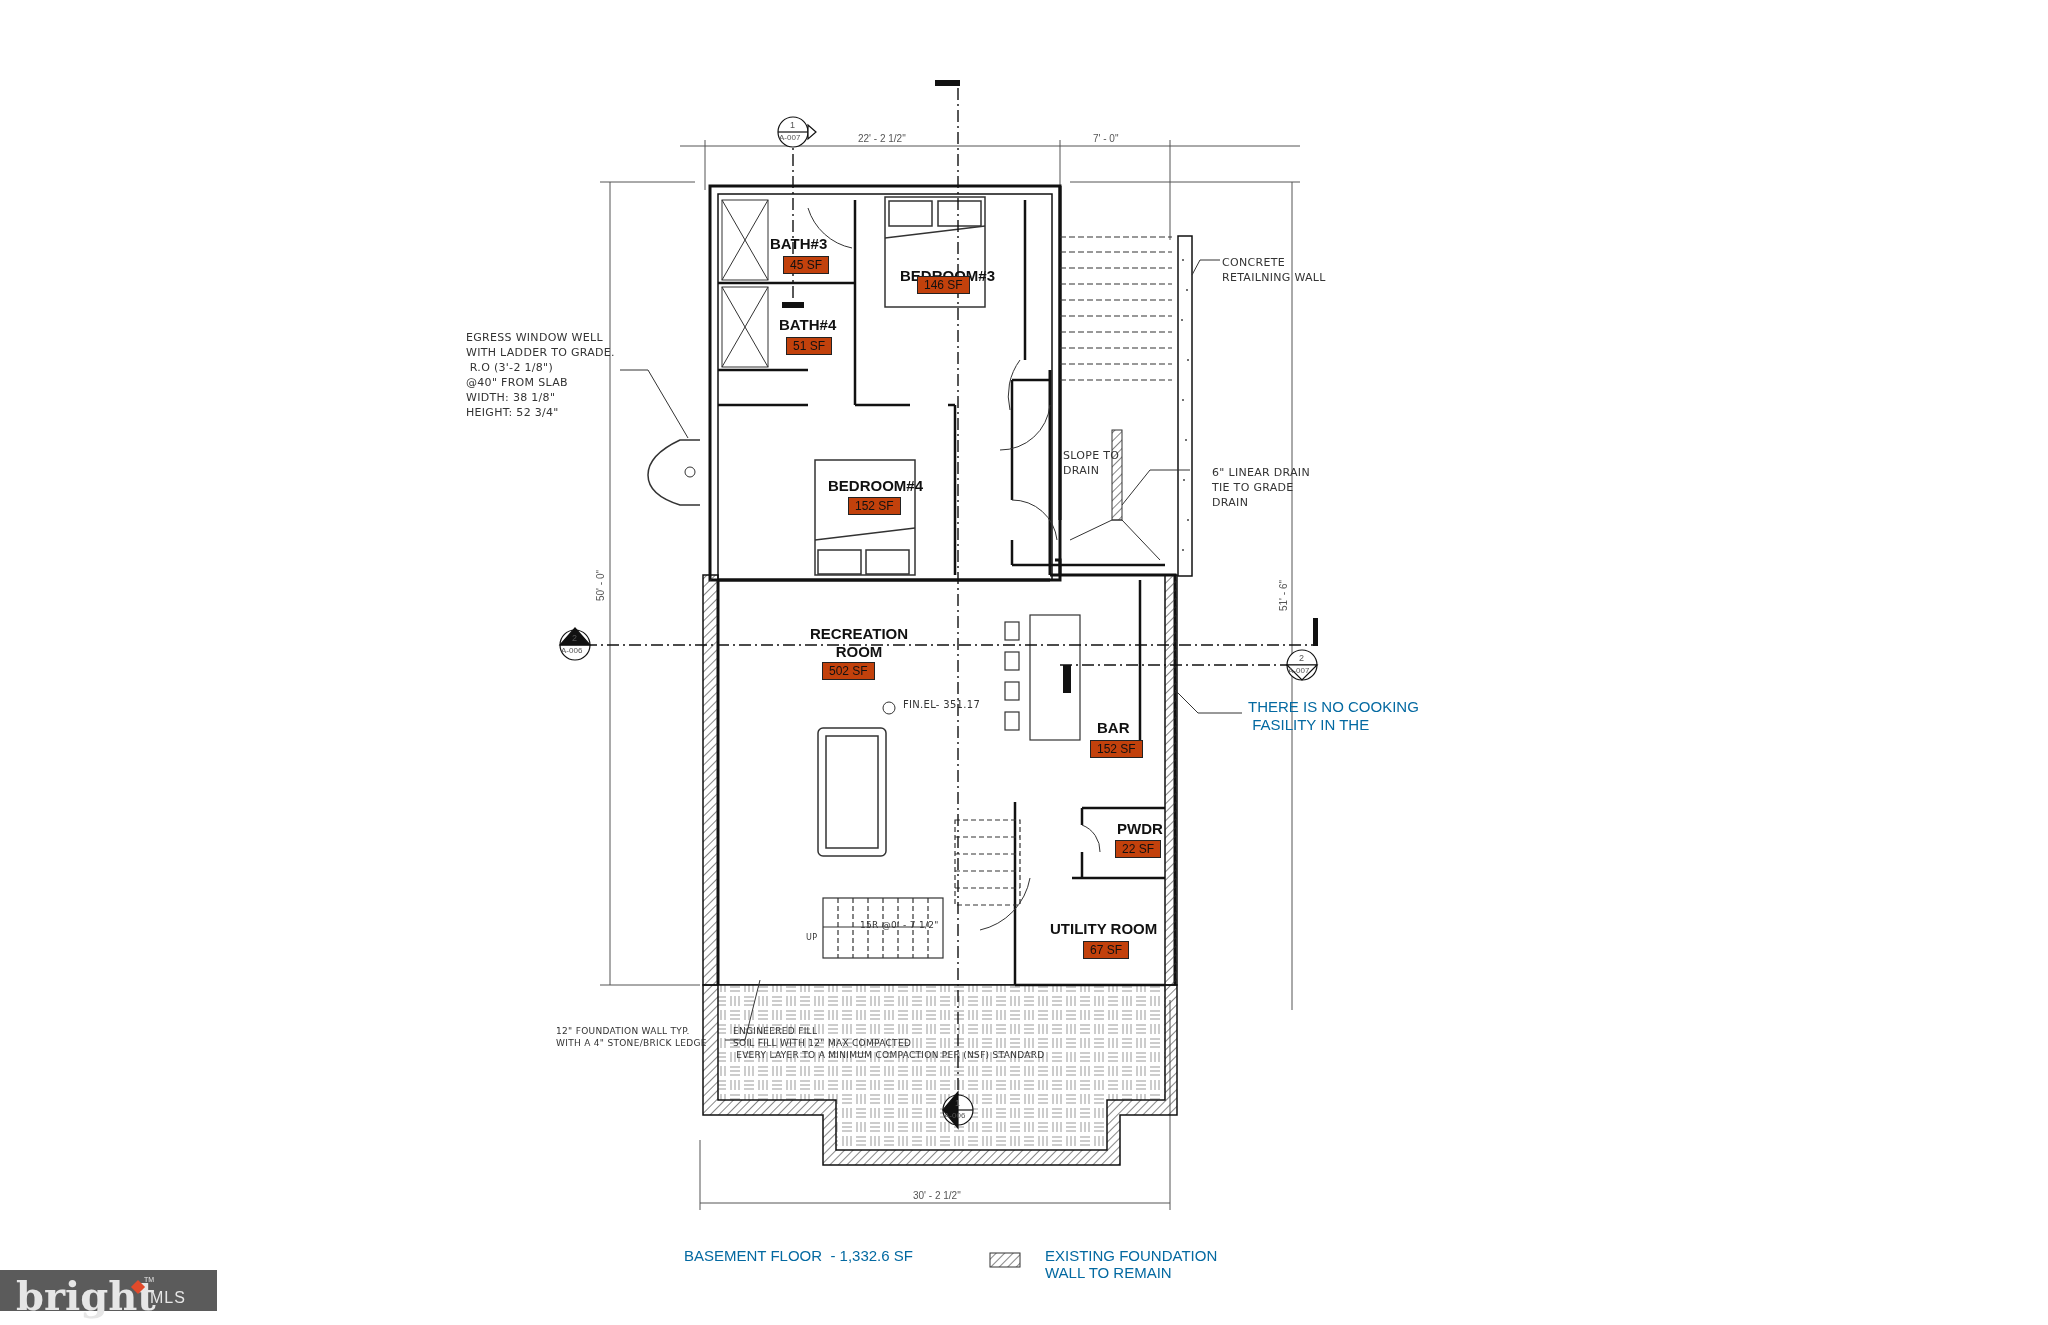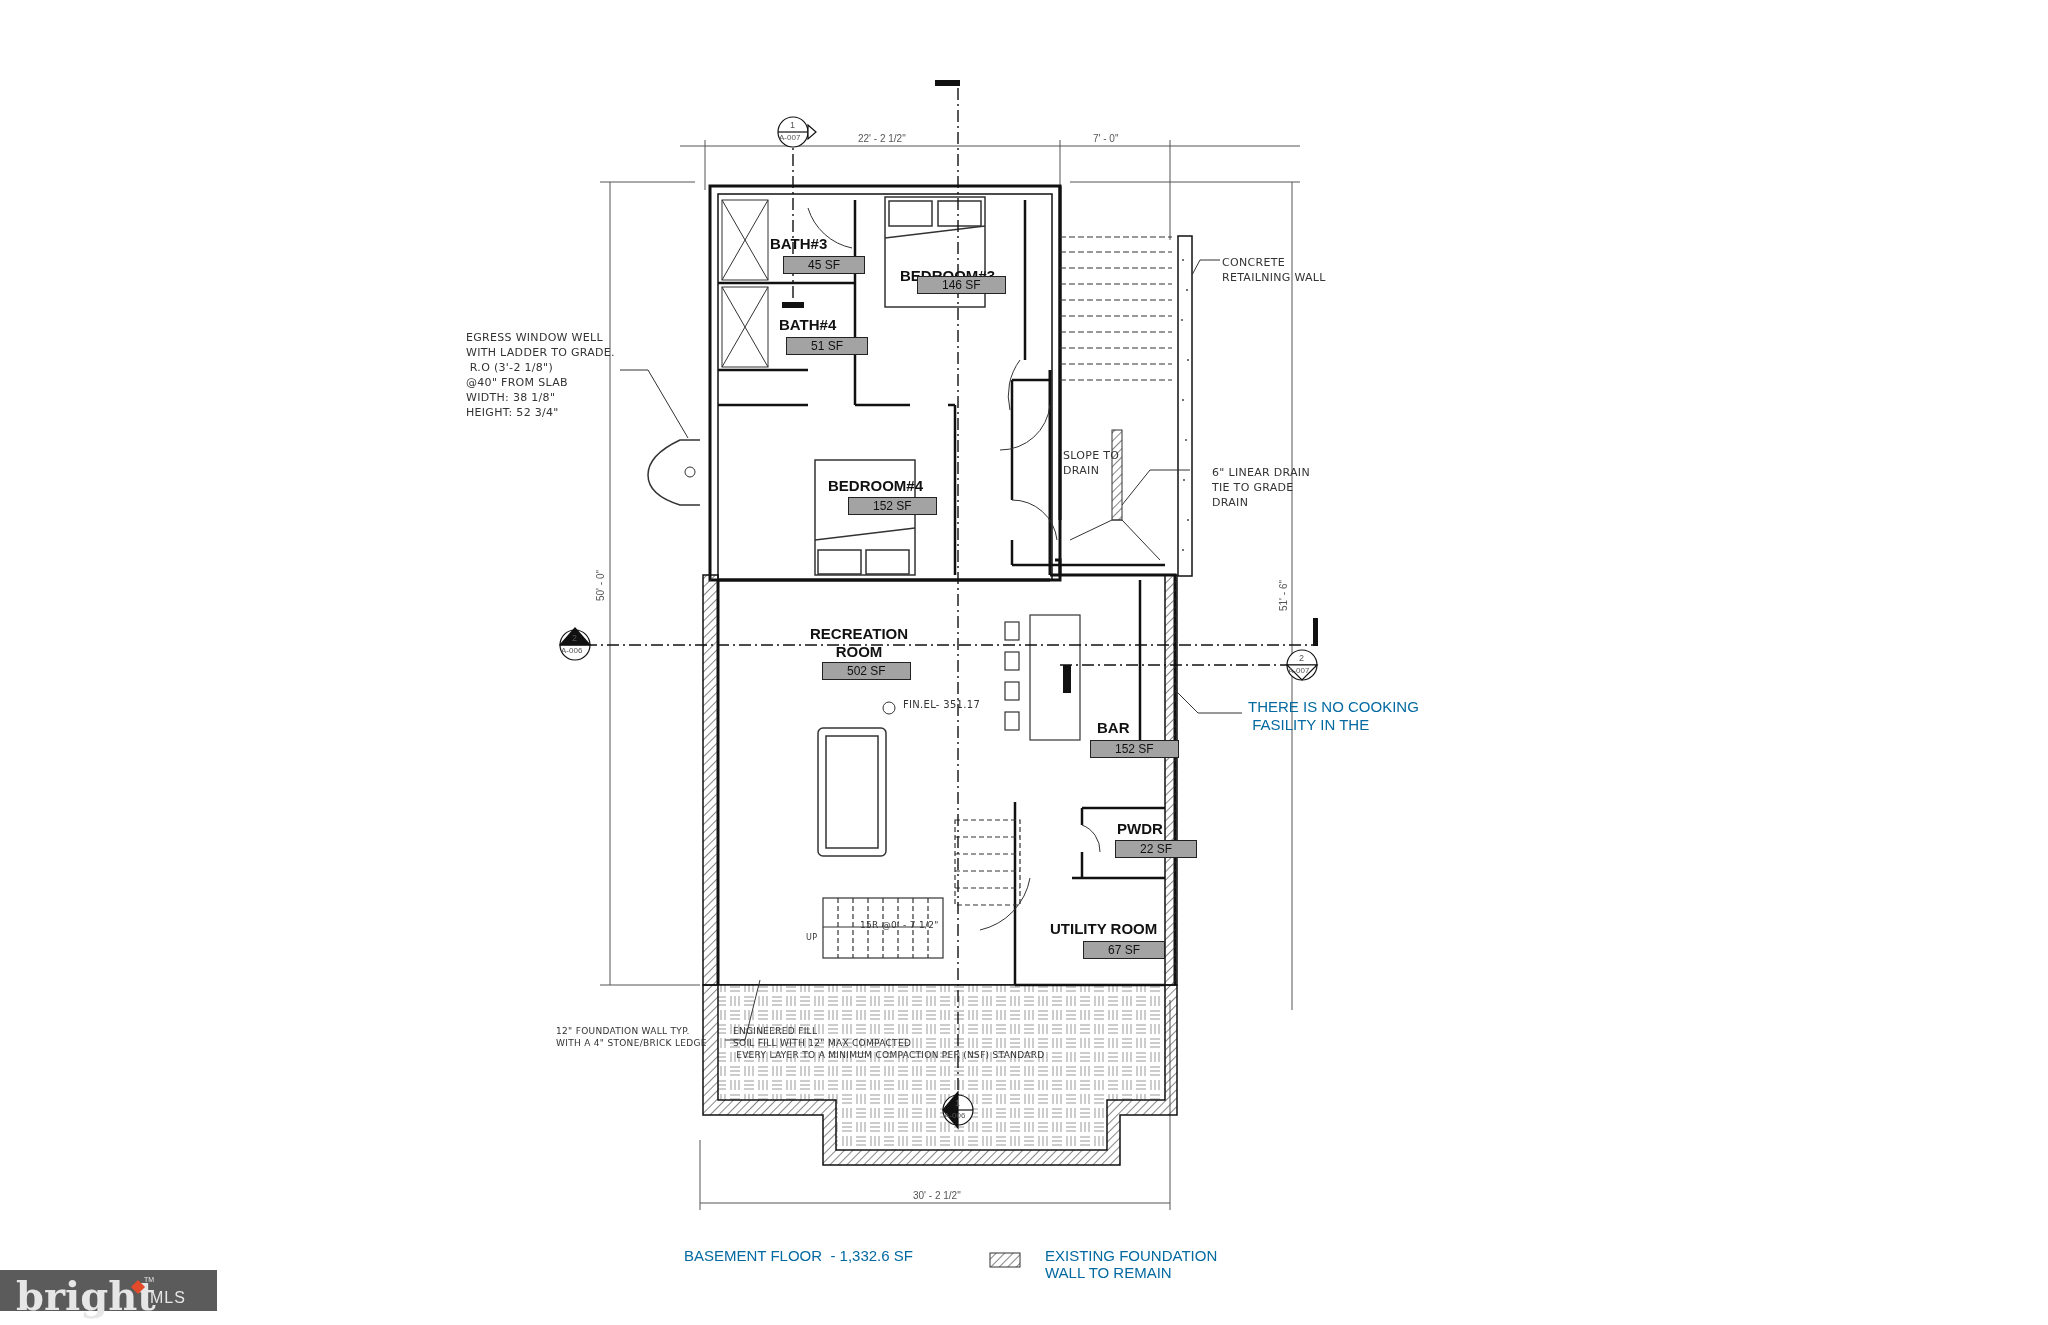--- a/index.html
+++ b/index.html
@@ -1,20 +1,20 @@
 <!DOCTYPE html>
 <html><head>
 <meta charset="utf-8">
 <style>
   html,body{margin:0;padding:0;background:#ffffff;}
   body{width:2048px;height:1325px;position:relative;overflow:hidden;font-family:"Liberation Sans",sans-serif;color:#111;}
   #plan{position:absolute;left:0;top:0;width:2048px;height:1325px;}
   .lbl{position:absolute;white-space:pre;}
   .room{font-weight:bold;font-size:15px;text-align:center;}
-  .area{position:absolute;border:1.5px solid #222;font-size:12px;padding:1px 24px;background:#a3a3a3;}
+  .area{position:absolute;border:1.5px solid #222;font-size:12px;padding:1px 6px;background:#c2410c;}
   .note{font-family:"DejaVu Sans",sans-serif;font-size:11px;color:#333;line-height:15px;letter-spacing:0.3px;}
   .dim{font-size:10px;color:#555;}
   .caption{font-size:15px;color:#0369a1;}
   #brand{position:absolute;left:0;top:1270px;width:217px;height:41px;background:#5b5b5b;}
   #brand .word{position:absolute;left:16px;top:2px;font-family:"DejaVu Serif",serif;font-size:40px;color:#e6e6e6;font-weight:bold;}
   #brand .mls{position:absolute;left:150px;top:19px;font-size:16px;color:#e6e6e6;letter-spacing:1px;}
   #brand .spark{position:absolute;left:133px;top:12px;width:10px;height:10px;background:#e24a2a;transform:rotate(45deg);}
   #brand .tm{position:absolute;left:144px;top:6px;font-size:7px;color:#e6e6e6;}
 </style>
 </head>

